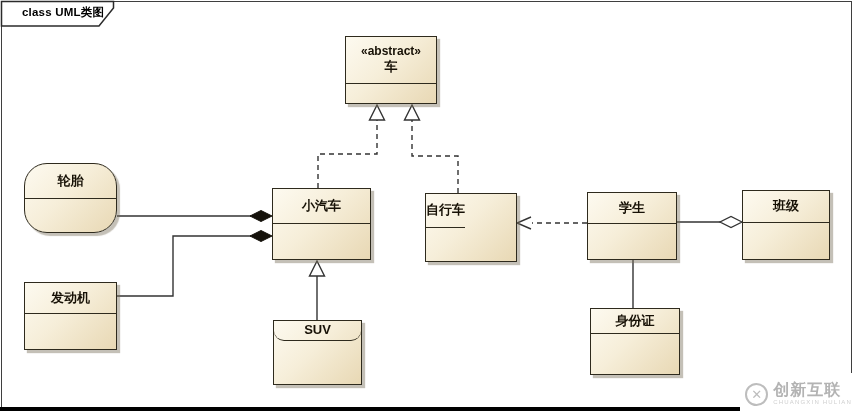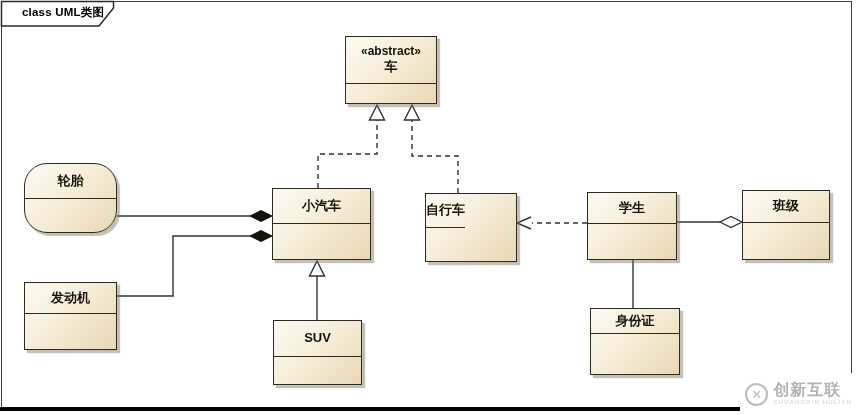--- a/index.html
+++ b/index.html
@@ -101,21 +101,21 @@
         </div>
         <div class="uml-body"></div>
       </div>
       <div class="uml-class" style="left: 425px; top: 193px; width: 92px; height: 69px; display: flex; flex-direction: row;">
         <div class="uml-title" style="height: 34px;">
           <div class="cname">自行车</div>
         </div>
         <div class="uml-body"></div>
       </div>
       <div class="uml-class" style="left: 273px; top: 320px; width: 89px; height: 65px; display: flex; flex-direction: column;">
-        <div class="uml-title" style="height: 36px;">
+        <div class="uml-title" style="height: 20px; border-radius: 11px;">
           <div class="cname">SUV</div>
         </div>
         <div class="uml-body"></div>
       </div>
       <div class="uml-class" style="left: 587px; top: 192px; width: 90px; height: 68px; display: flex; flex-direction: column;">
         <div class="uml-title" style="height: 31px;">
           <div class="cname">学生</div>
         </div>
         <div class="uml-body"></div>
       </div>

